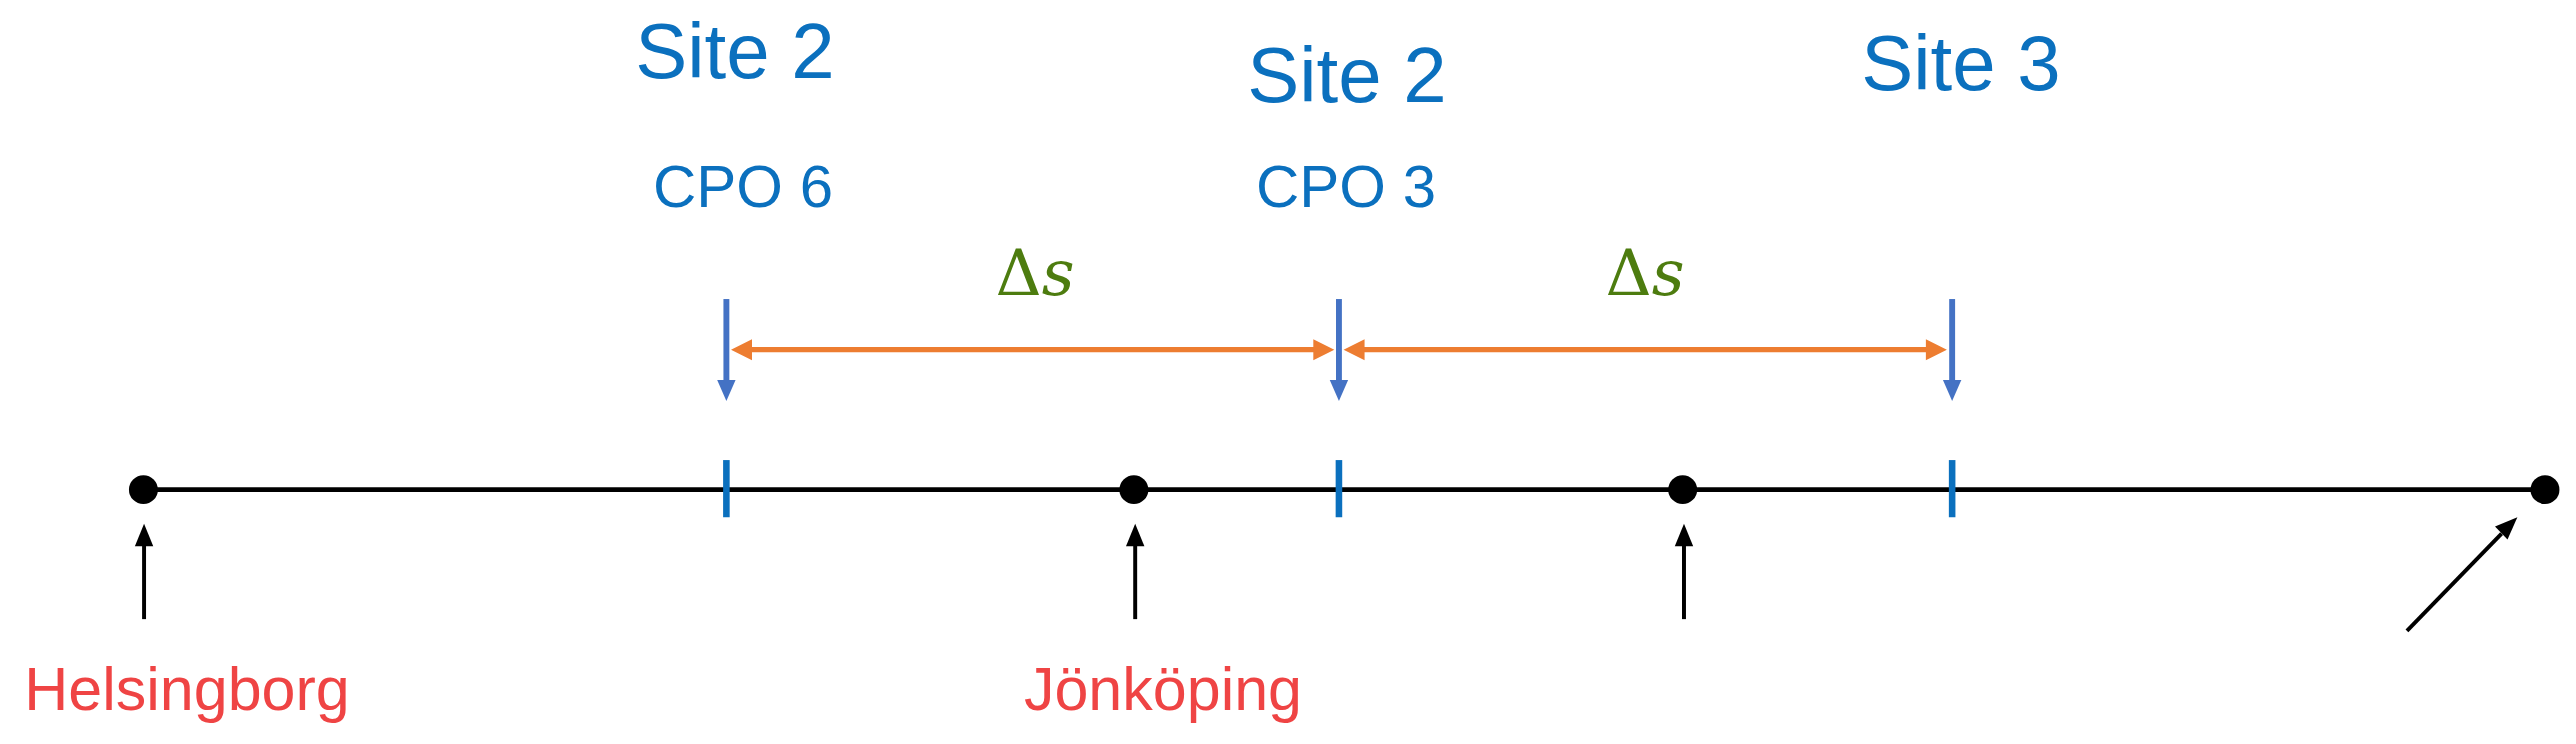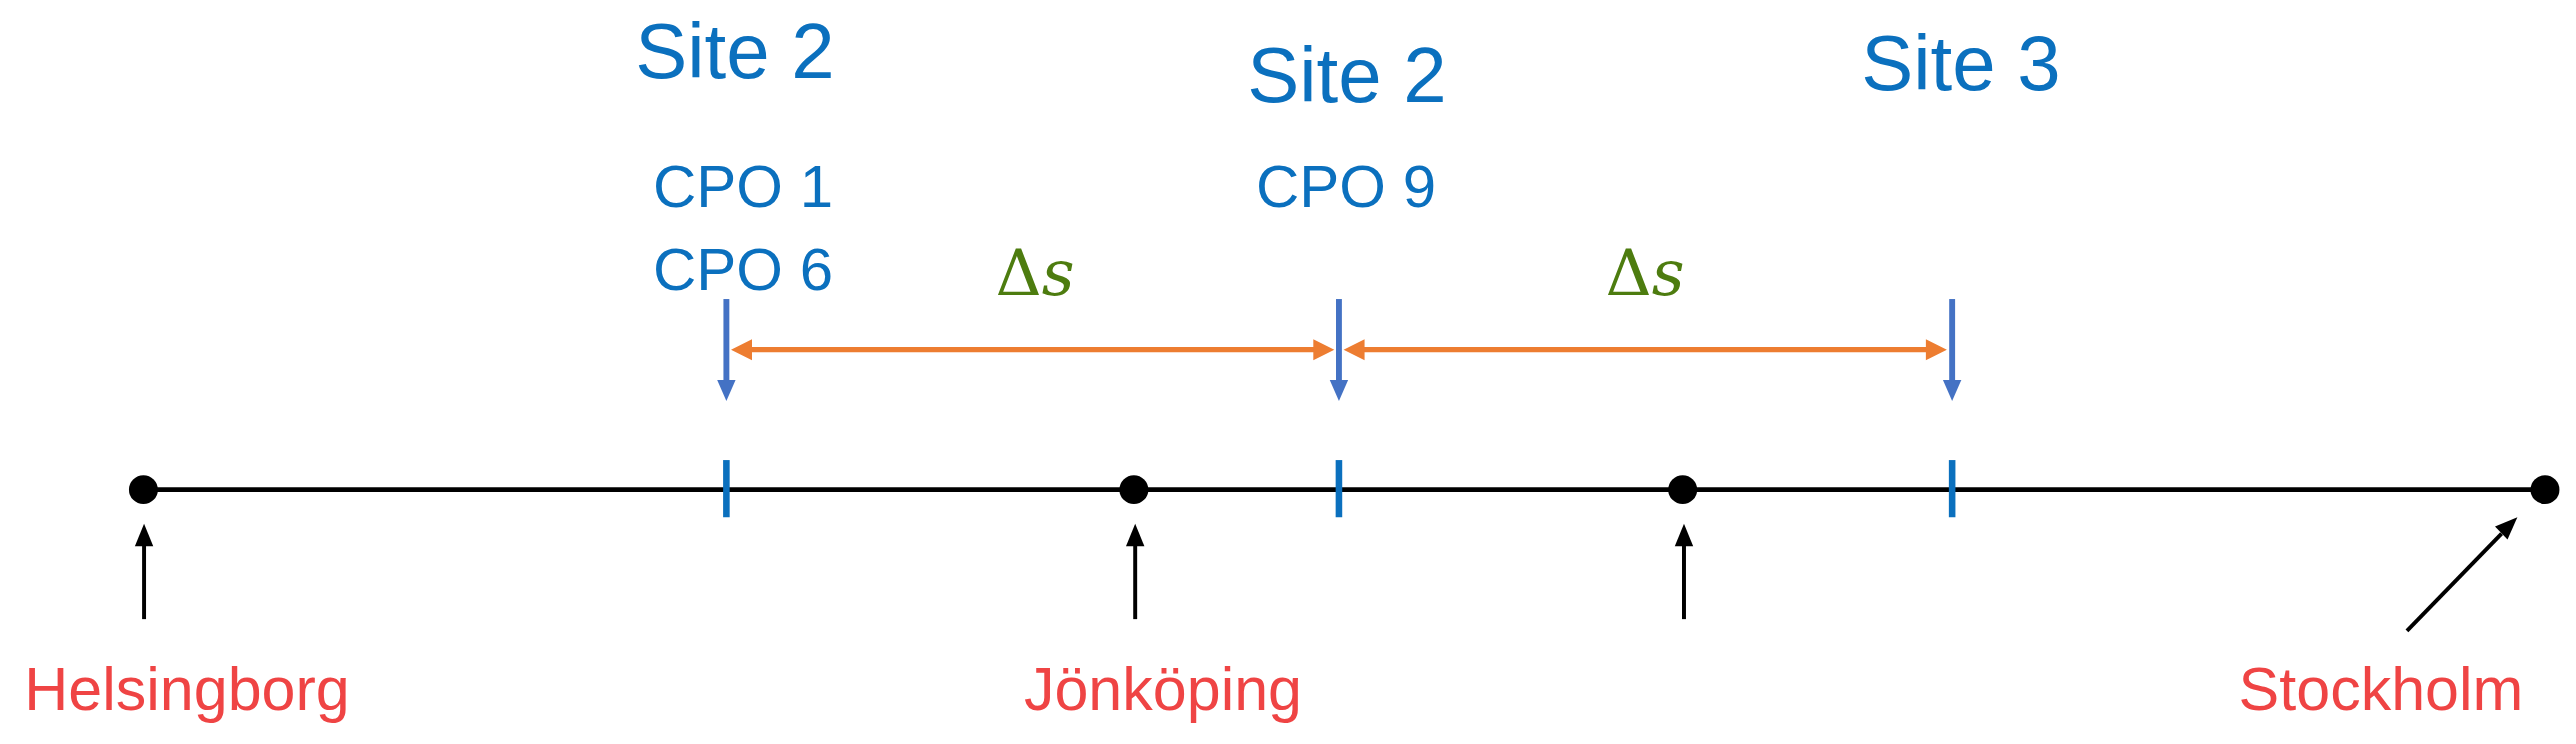--- a/index.html
+++ b/index.html
@@ -111,32 +111,30 @@
       <line x1="3662" y1="960" x2="3806" y2="812" stroke="#000000" stroke-width="6"></line>
       <polygon points="3830,787 3815,821 3796,801" fill="#000000"></polygon>
     </g>
   </svg>
 
   <div class="label site-title" style="left:735px; top:12px;">Site 2</div>
   <div class="label site-title" style="left:1347px; top:12px;margin-top:24px;">Site 2</div>
   <div class="label site-title" style="left:1961px; top:24px;">Site 3</div>
 
   <div class="label cpo-block" style="left:743px; top:145px;">
-    <div>CPO 1</div>
     <div>CPO 6</div>
   </div>
   <div class="label cpo-block" style="left:1346px; top:145px;">
-    <div>CPO 9</div>
+    <div>CPO 3</div>
   </div>
 
   <div class="label delta-label" style="left:1035px; top:237px;">
     <span>Δ</span><span class="ital">s</span>
   </div>
   <div class="label delta-label" style="left:1645px; top:237px;">
     <span>Δ</span><span class="ital">s</span>
   </div>
 
   <div class="label city-label" style="left:187px; top:653px;">Helsingborg</div>
   <div class="label city-label" style="left:1163px; top:653px;">Jönköping</div>
-  <div class="label city-label" style="left:2381px; top:653px;">Stockholm</div>
 
 </div>
 
 
 </body></html>

